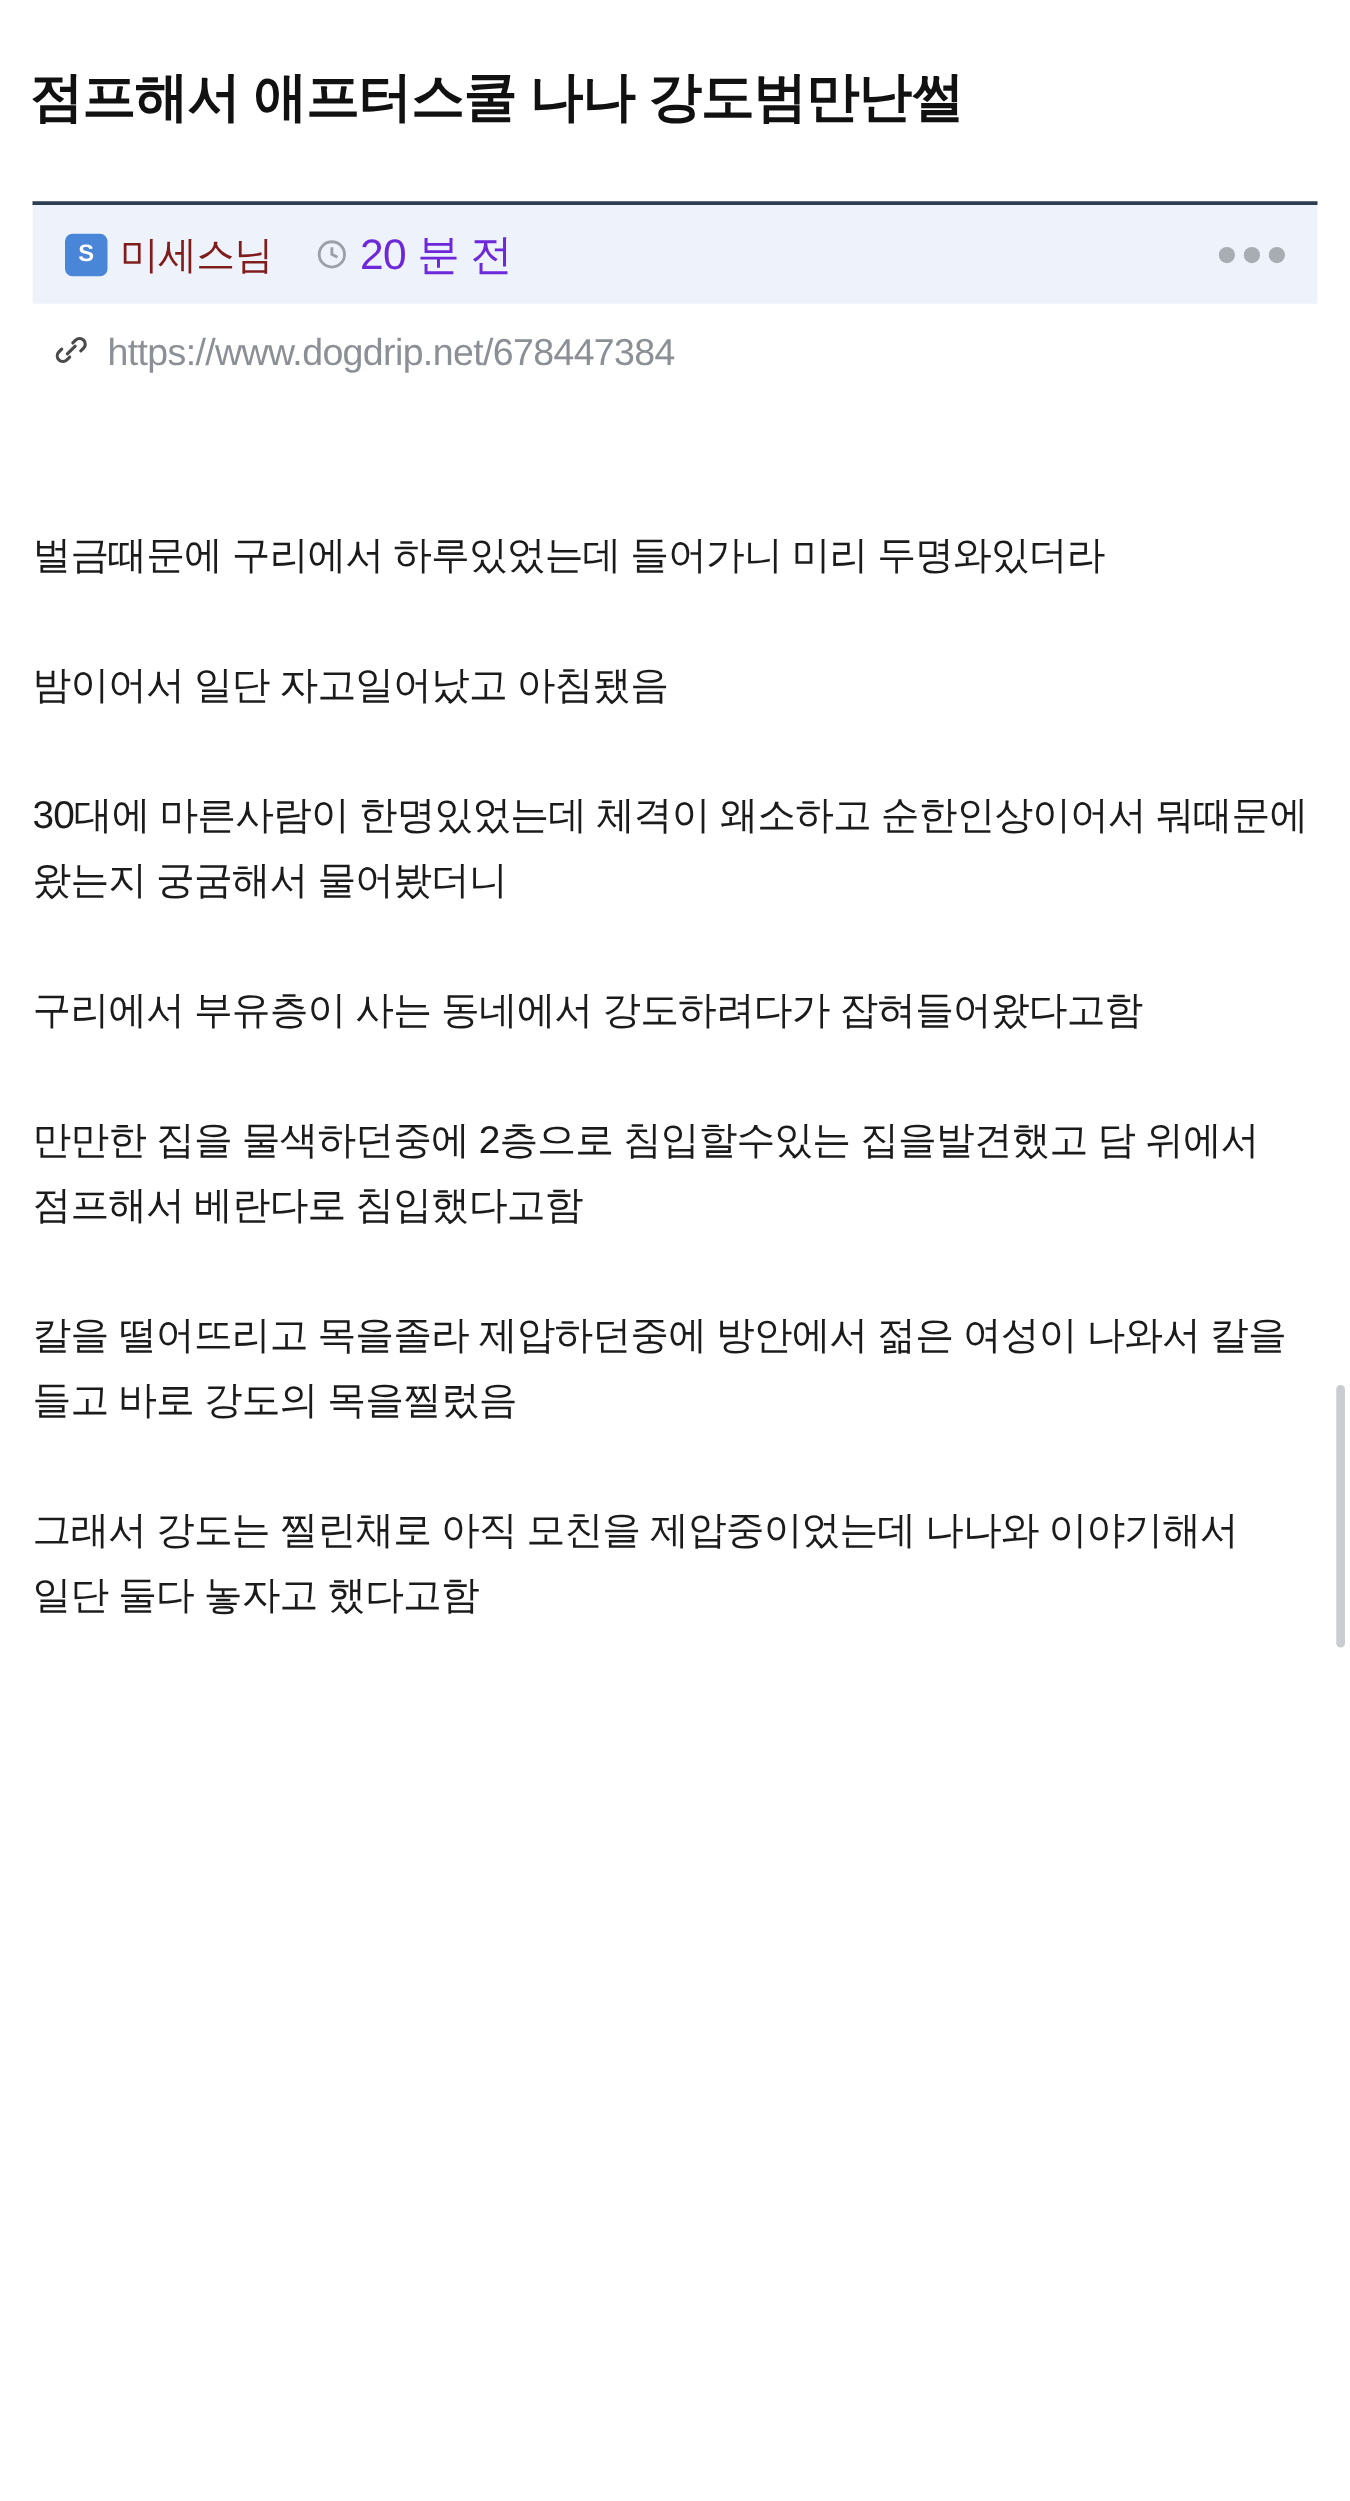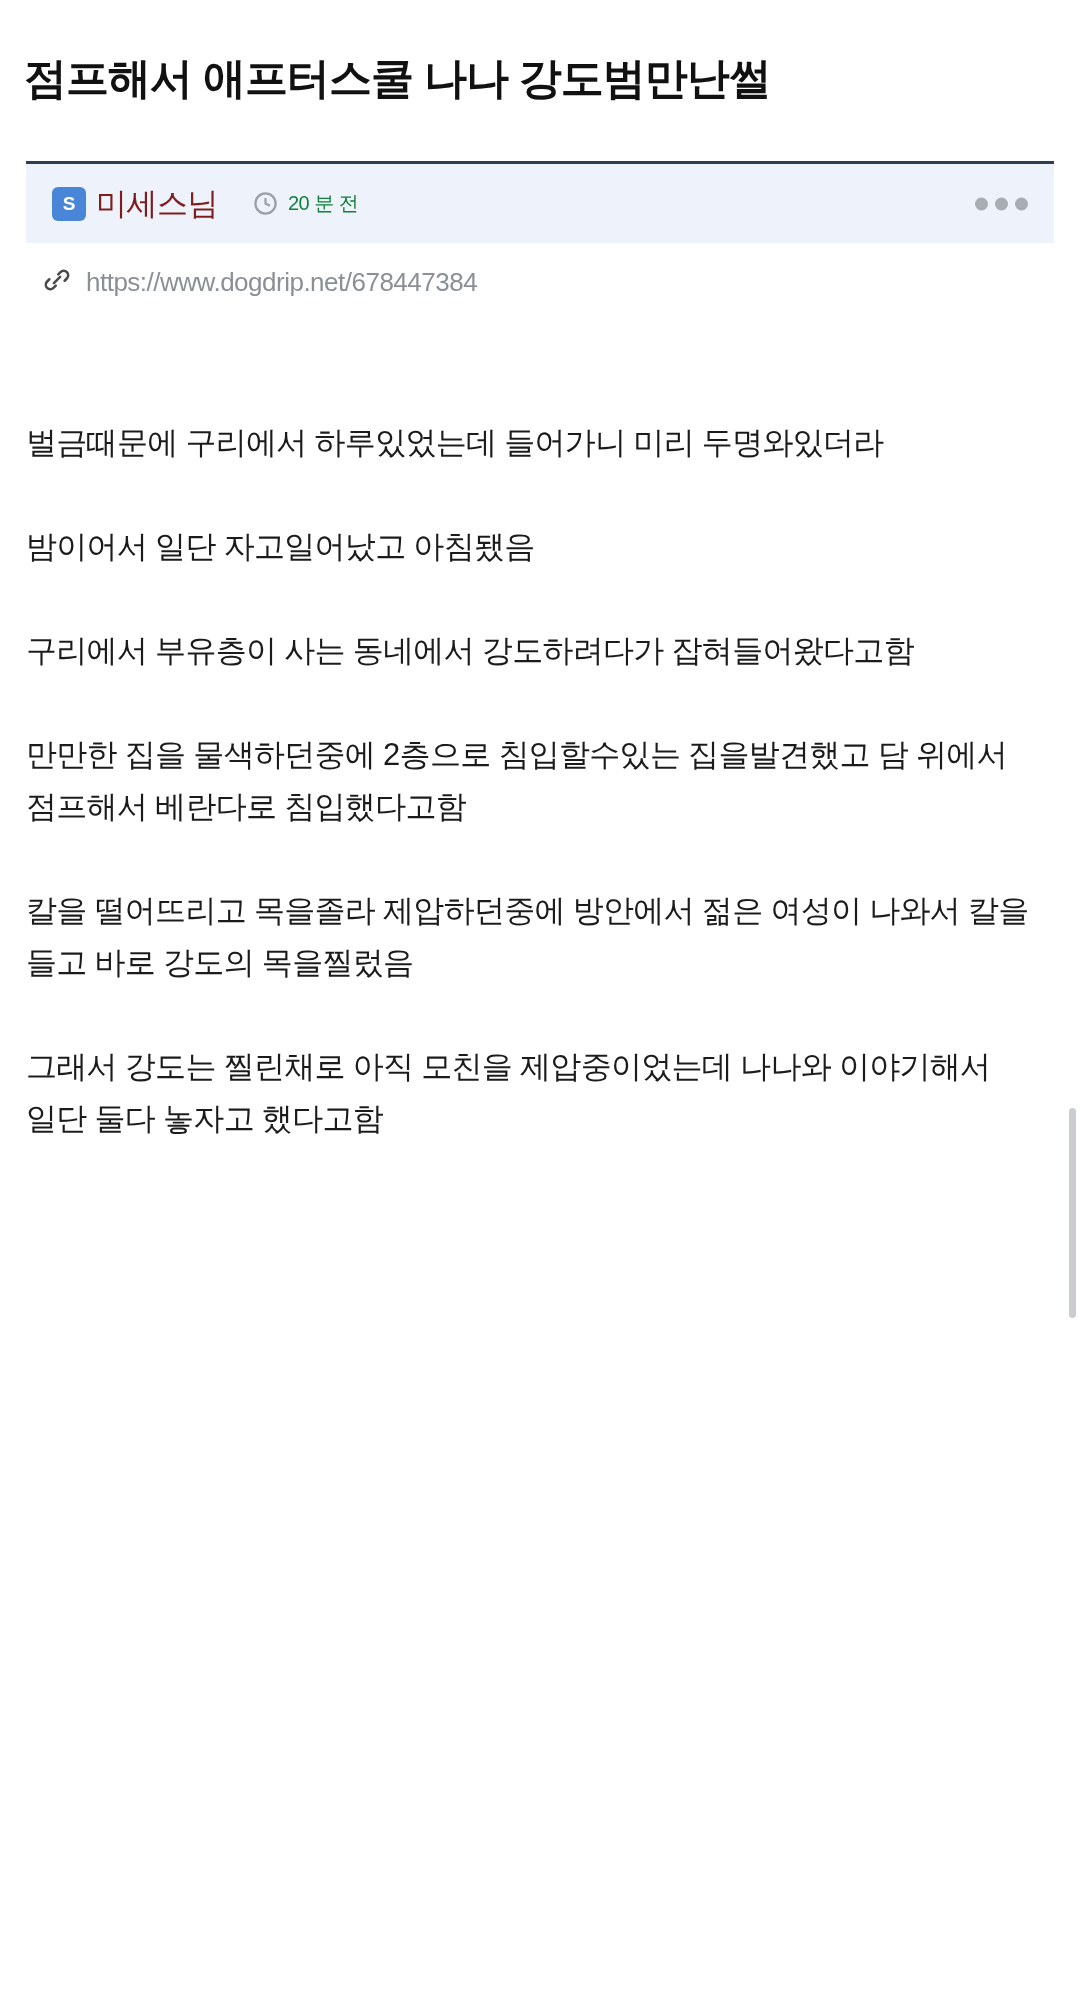--- a/index.html
+++ b/index.html
@@ -67,22 +67,22 @@
     align-items: center;
     gap: 9px;
     margin-left: 34px;
   }
   .clock-icon {
     width: 27px;
     height: 27px;
     display: block;
   }
   .time-text {
-    font-size: 20px;
-    color: #15803d;
+    font-size: 34px;
+    color: #6d28d9;
     letter-spacing: -0.5px;
   }
   .more-btn {
     position: absolute;
     right: 26px;
     top: 50%;
     transform: translateY(-50%);
     display: flex;
     gap: 7px;
     align-items: center;
@@ -102,21 +102,21 @@
     align-items: center;
     gap: 14px;
     padding: 22px 26px 0 42px;
   }
   .link-icon {
     width: 30px;
     height: 30px;
     flex: 0 0 auto;
   }
   .link-url {
-    font-size: 26px;
+    font-size: 30px;
     color: #8b8f96;
     letter-spacing: -0.5px;
     white-space: nowrap;
   }
 
   
   .body-content {
     padding: 118px 24px 0 26px;
   }
   .para {
@@ -173,19 +173,20 @@
       <path d="M13 7.5 l1.8-1.8a3.6 3.6 0 0 1 5.1 5.1 l-1.8 1.8"></path>
       <path d="M11 16.5 l-1.8 1.8a3.6 3.6 0 0 1-5.1-5.1 l1.8-1.8"></path>
     </svg>
   </span>
   <span class="link-url">https://www.dogdrip.net/678447384</span>
 </div>
 
 <div class="body-content">
   <p class="para">벌금때문에 구리에서 하루있었는데 들어가니 미리 두명와있더라</p>
   <p class="para">밤이어서 일단 자고일어났고 아침됐음</p>
+  <p class="para">30대에 마른사람이 한명있었는데 체격이 왜소하고 순한인상이어서 뭐때문에 왔는지 궁굼해서 물어봤더니</p>
   <p class="para">구리에서 부유층이 사는 동네에서 강도하려다가 잡혀들어왔다고함</p>
   <p class="para">만만한 집을 물색하던중에 2층으로 침입할수있는 집을발견했고 담 위에서 점프해서 베란다로 침입했다고함</p>
   <p class="para">칼을 떨어뜨리고 목을졸라 제압하던중에 방안에서 젊은 여성이 나와서 칼을 들고 바로 강도의 목을찔렀음</p>
   <p class="para">그래서 강도는 찔린채로 아직 모친을 제압중이었는데 나나와 이야기해서 일단 둘다 놓자고 했다고함</p>
 </div>
 
 <div class="scroll-track"></div>
 
 </body></html>

